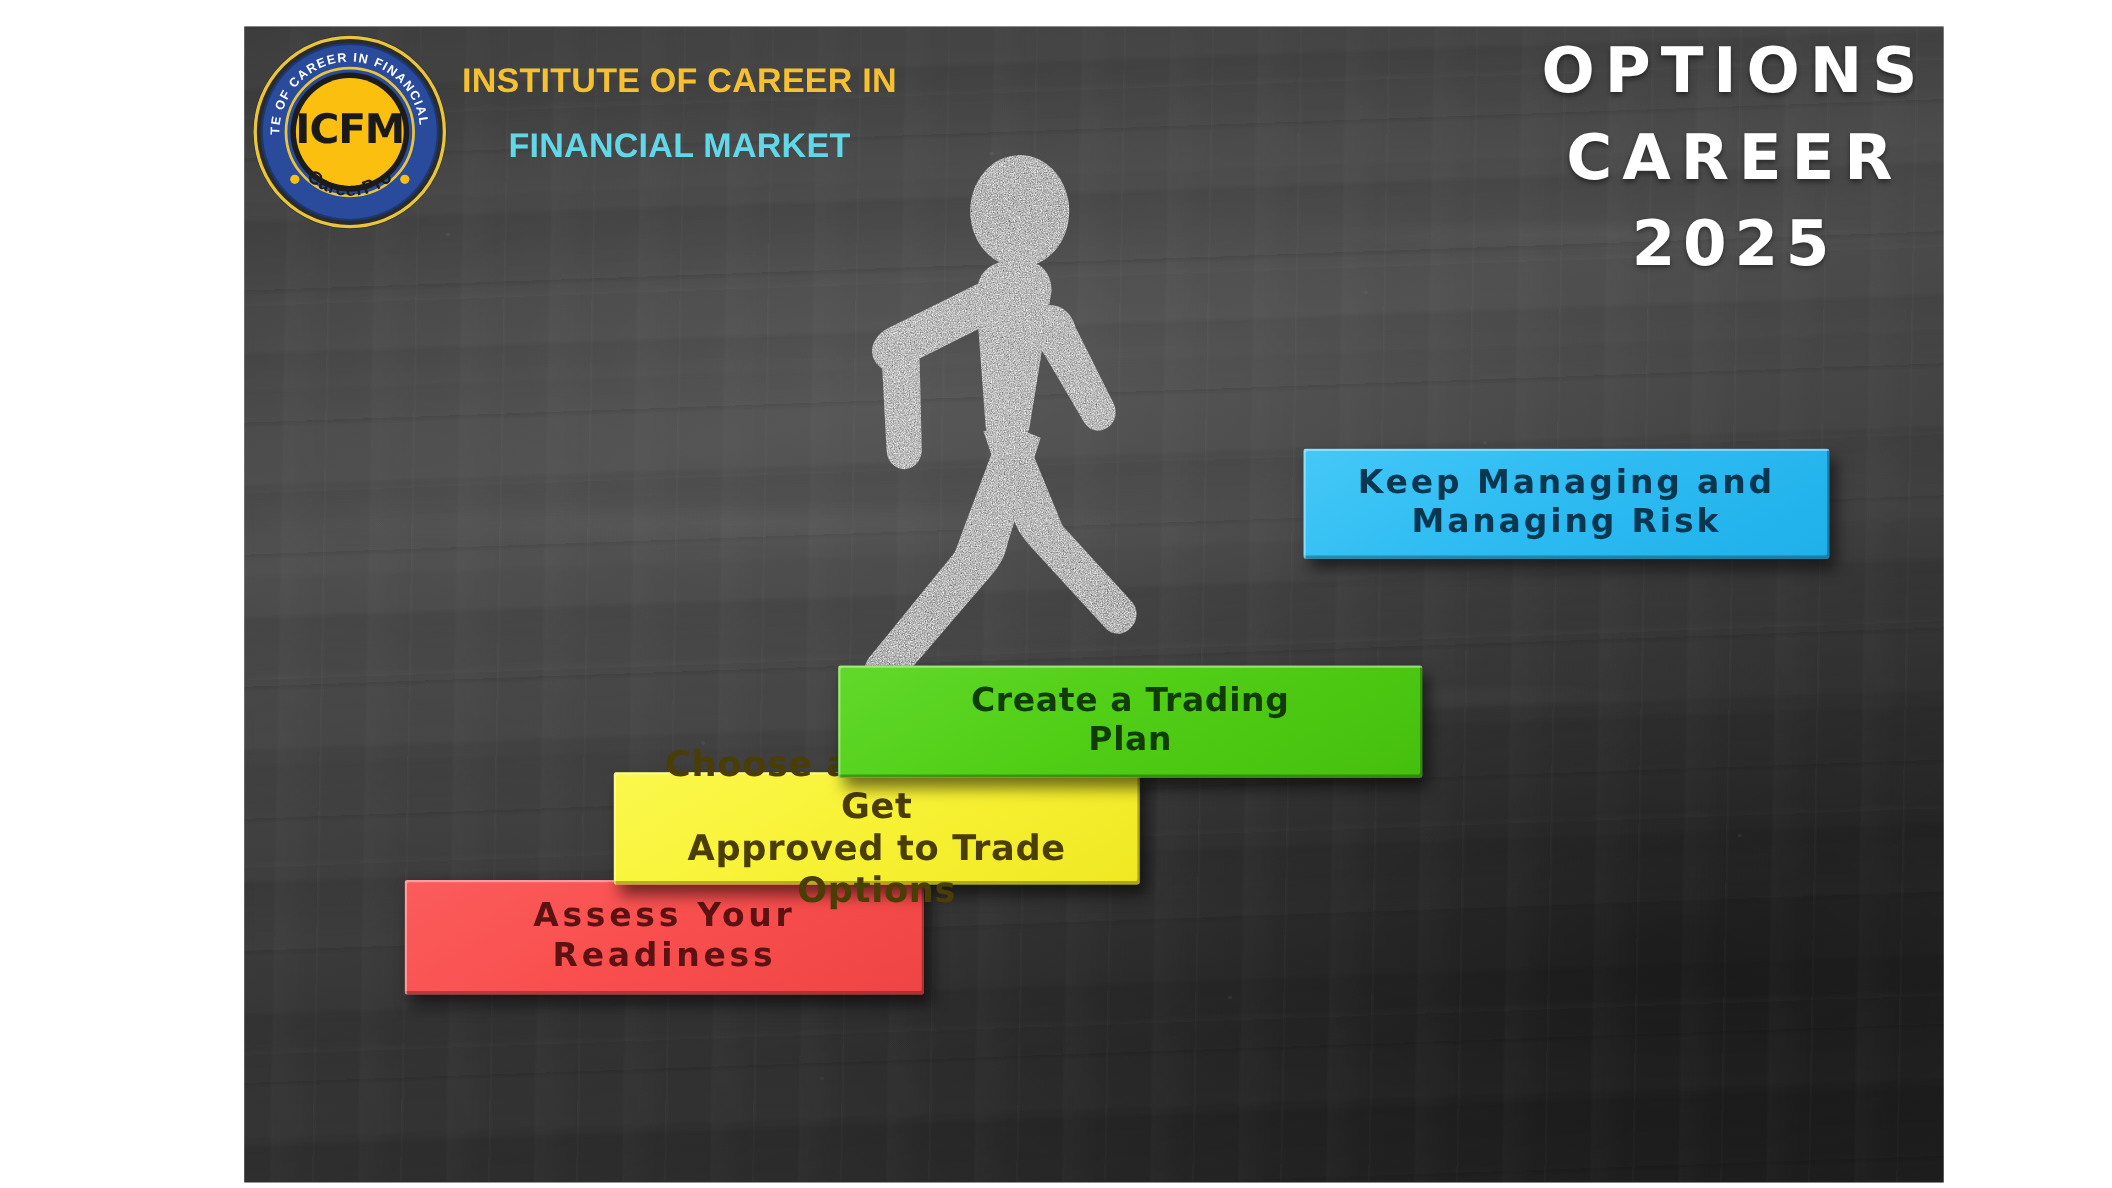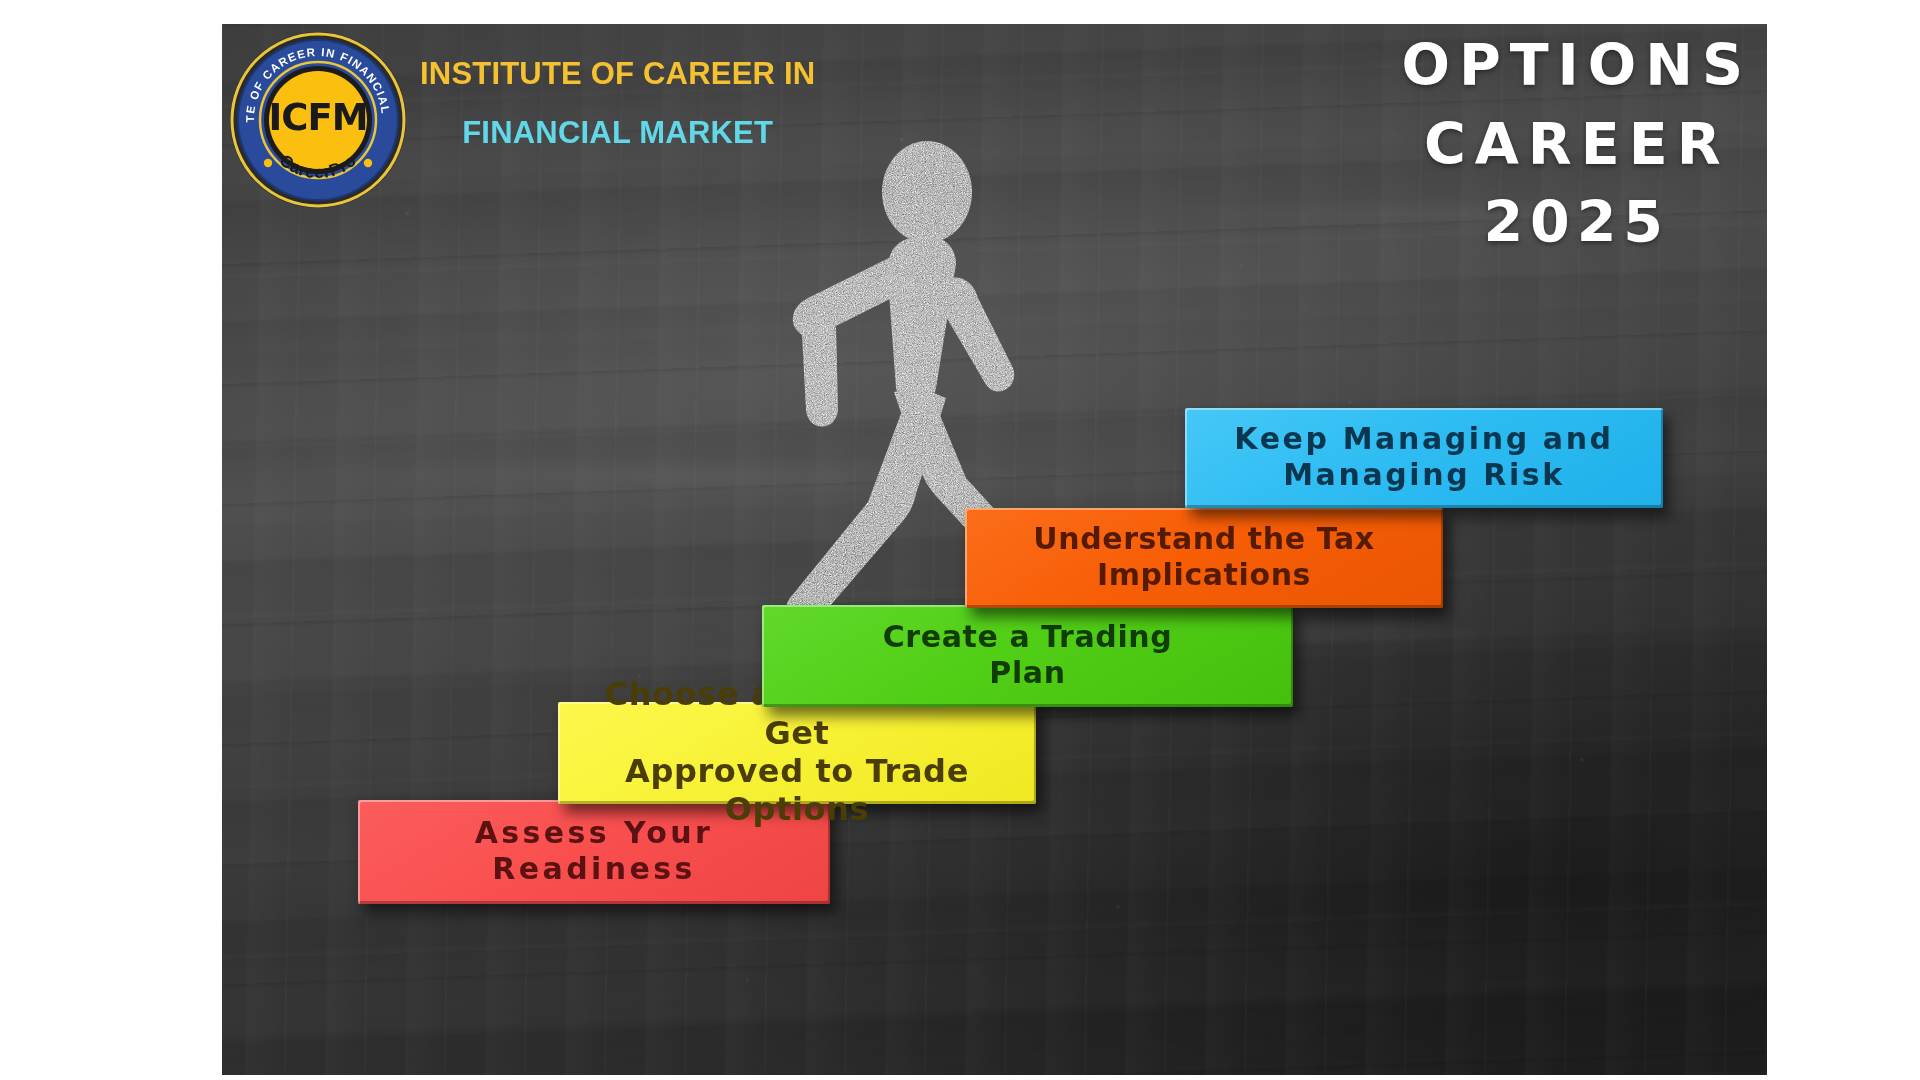--- a/index.html
+++ b/index.html
@@ -130,21 +130,21 @@
       inset -2px -3px 0 rgba(0,0,0,0.28),
       6px 9px 14px rgba(0,0,0,0.55);
     font-family: "DejaVu Sans", sans-serif;
     font-weight: bold;
     line-height: 1.20;
   }
   .step .label { display: block; width: 100%; }
 
   
   #step-1 {
-    left: 358px; top: 800px; width: 472px; height: 104px;
+    left: 368px; top: 800px; width: 472px; height: 104px;
     background: linear-gradient(150deg, #FB5C5C 0%, #F9504F 45%, #EE4443 100%);
     color: #5C1212; font-size: 30px; letter-spacing: 3.4px;
   }
   
   #step-2 {
     left: 558px; top: 702px; width: 478px; height: 102px;
     background: linear-gradient(150deg, #FBF84C 0%, #F8F236 45%, #EFE822 100%);
     color: #4A3D06; font-size: 32px; letter-spacing: .6px;
   }
   
@@ -279,26 +279,20 @@
     </span>
   </div>
 
   <div class="step" id="step-3">
     <span class="label">
       <span>Create a Trading</span><br>
       <span>Plan</span>
     </span>
   </div>
 
-  <div class="step" id="step-4">
-    <span class="label">
-      <span>Understand the Tax</span><br>
-      <span>Implications</span>
-    </span>
-  </div>
 
   <div class="step" id="step-5">
     <span class="label">
       <span>Keep Managing and</span><br>
       <span>Managing Risk</span>
     </span>
   </div>
 
 </div>
 

